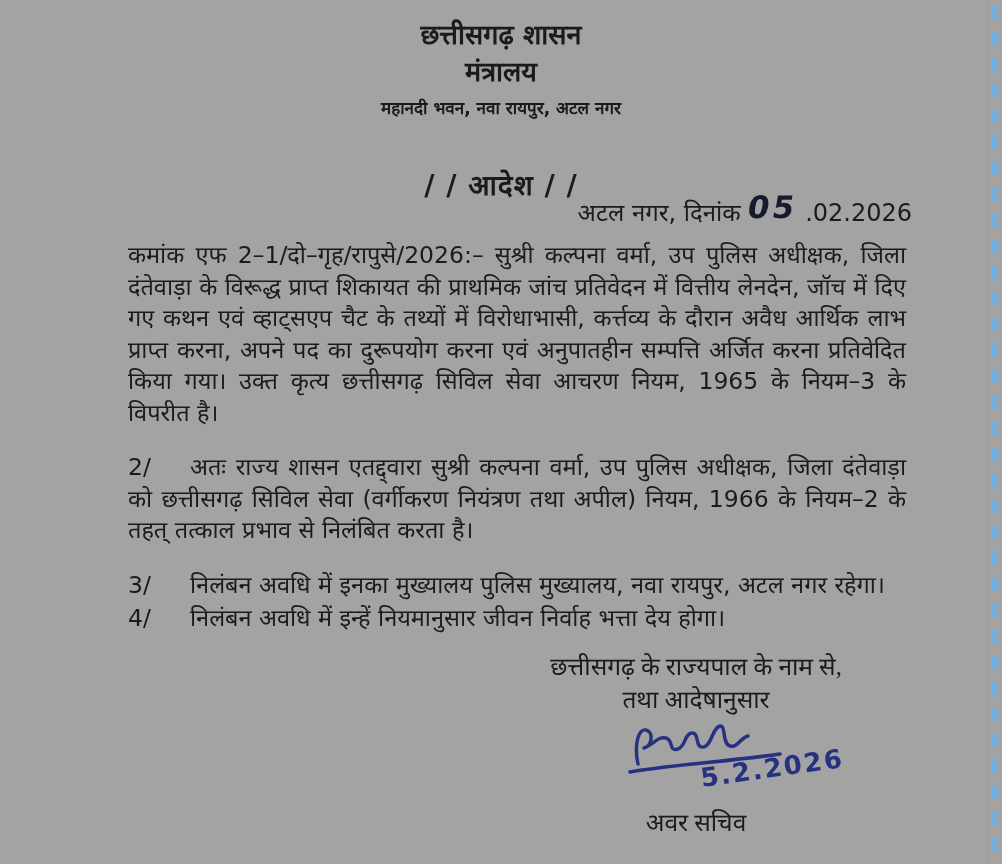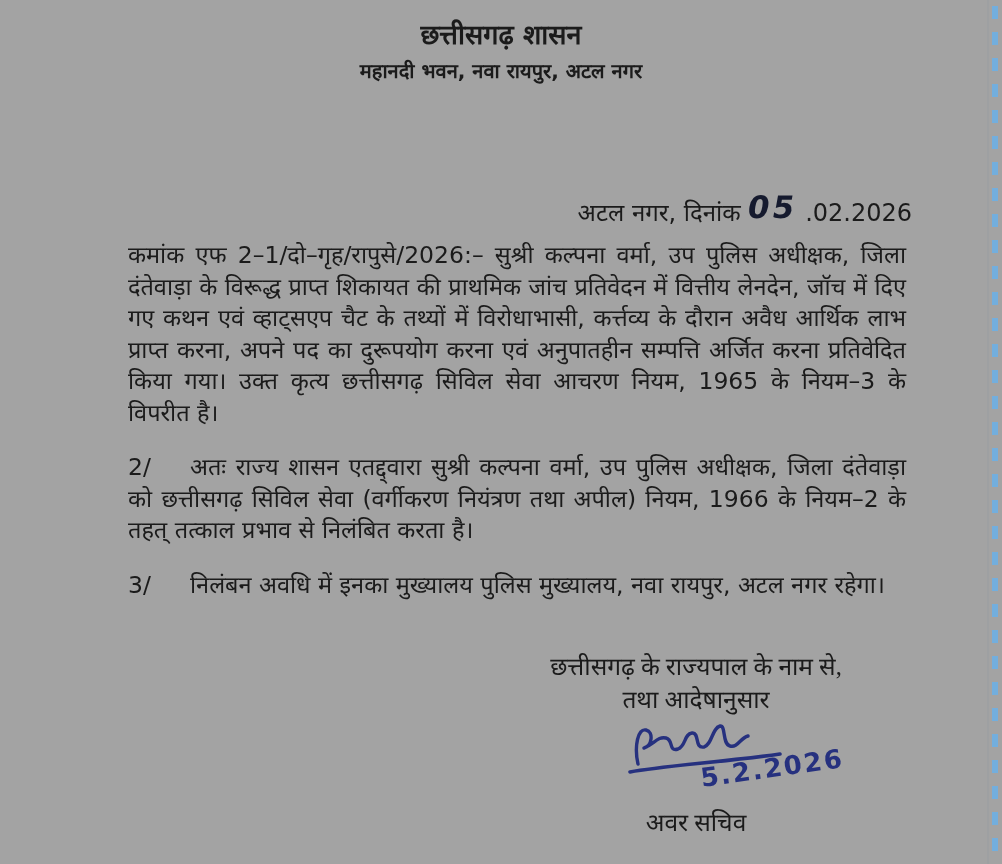--- a/index.html
+++ b/index.html
@@ -10,21 +10,21 @@
   }
   
   .edge-line{position:absolute;top:0;right:13px;width:2px;height:100%;background:rgba(140,150,160,0.18);}
   
   .edge-dashes{
     position:absolute;top:6px;right:4px;width:6px;height:100%;
     background:repeating-linear-gradient(180deg,#73aedd 0px,#73aedd 13px,transparent 13px,transparent 26px);
   }
   .letterhead{position:absolute;top:16px;left:0;width:100%;text-align:center;
     font-weight:bold;font-size:27px;line-height:37px;}
-  .letterhead .addr{font-size:20px;}
+  .letterhead .addr{font-size:17px;}
   .order-title{position:absolute;top:165px;left:0;width:100%;text-align:center;
     font-weight:bold;font-size:28px;letter-spacing:1px;}
   .date-line{position:absolute;top:192px;right:90px;font-size:24px;white-space:nowrap;}
   .hand{color:#151a2e;}
   .day{
     display:inline-block;font-size:31px;font-weight:bold;letter-spacing:3px;
     transform:skewX(-10deg);position:relative;top:-3px;
   }
   .paras{position:absolute;left:128px;right:92px;top:240px;
     font-size:23.5px;line-height:31.5px;text-align:justify;}
@@ -45,37 +45,40 @@
 </head>
 <body>
 
 <div class="page">
 
   <div class="edge-line"></div>
   <div class="edge-dashes"></div>
 
   <div class="letterhead">
     <div>छत्तीसगढ़ शासन</div>
+    <div>मंत्रालय</div>
     <div class="addr">महानदी भवन, नवा रायपुर, अटल नगर</div>
   </div>
 
+  <div class="order-title">/ / आदेश / /</div>
 
   <div class="date-line">
     <span>अटल नगर, दिनांक </span>
     <span class="hand day">05</span>
     <span>.02.2026</span>
   </div>
 
   <div class="paras">
     <p class="para"><span>कमांक एफ 2–1/दो–गृह/रापुसे/2026:– सुश्री कल्पना वर्मा, उप पुलिस अधीक्षक, जिला दंतेवाड़ा के विरूद्ध प्राप्त शिकायत की प्राथमिक जांच प्रतिवेदन में वित्तीय लेनदेन, जॉच में दिए गए कथन एवं व्हाट्सएप चैट के तथ्यों में विरोधाभासी, कर्त्तव्य के दौरान अवैध आर्थिक लाभ प्राप्त करना, अपने पद का दुरूपयोग करना एवं अनुपातहीन सम्पत्ति अर्जित करना प्रतिवेदित किया गया। उक्त कृत्य छत्तीसगढ़ सिविल सेवा आचरण नियम, 1965 के नियम–3 के विपरीत है।</span></p>
 
     <p class="para"><span class="num">2/</span><span>अतः राज्य शासन एतद्द्वारा सुश्री कल्पना वर्मा, उप पुलिस अधीक्षक, जिला दंतेवाड़ा को छत्तीसगढ़ सिविल सेवा (वर्गीकरण नियंत्रण तथा अपील) नियम, 1966 के नियम–2 के तहत् तत्काल प्रभाव से निलंबित करता है।</span></p>
 
     <p class="para tight"><span class="num">3/</span><span>निलंबन अवधि में इनका मुख्यालय पुलिस मुख्यालय, नवा रायपुर, अटल नगर रहेगा।</span></p>
 
+    <p class="para last"><span class="num">4/</span><span>निलंबन अवधि में इन्हें नियमानुसार जीवन निर्वाह भत्ता देय होगा।</span></p>
   </div>
 
   <div class="sign-block">
     <div class="nowrap">छत्तीसगढ़ के राज्यपाल के नाम से,</div>
     <div class="nowrap">तथा आदेषानुसार</div>
 
     <div class="sig-area">
       <svg class="sig-svg" width="180" height="64" viewBox="0 0 180 64" fill="none" xmlns="http://www.w3.org/2000/svg">
         <path d="M10 48 C6 30 10 12 18 14 C26 16 24 30 16 32 C26 28 30 20 38 22 C46 24 40 36 50 33 C58 30 56 18 64 17 C72 16 66 33 76 31 C84 29 84 12 92 10 C98 9 94 28 102 30 C110 32 112 22 120 20" stroke="#26317f" stroke-width="3.4" stroke-linecap="round" stroke-linejoin="round"></path>
         <path d="M2 56 C34 50 96 46 152 38" stroke="#26317f" stroke-width="3.6" stroke-linecap="round"></path>

